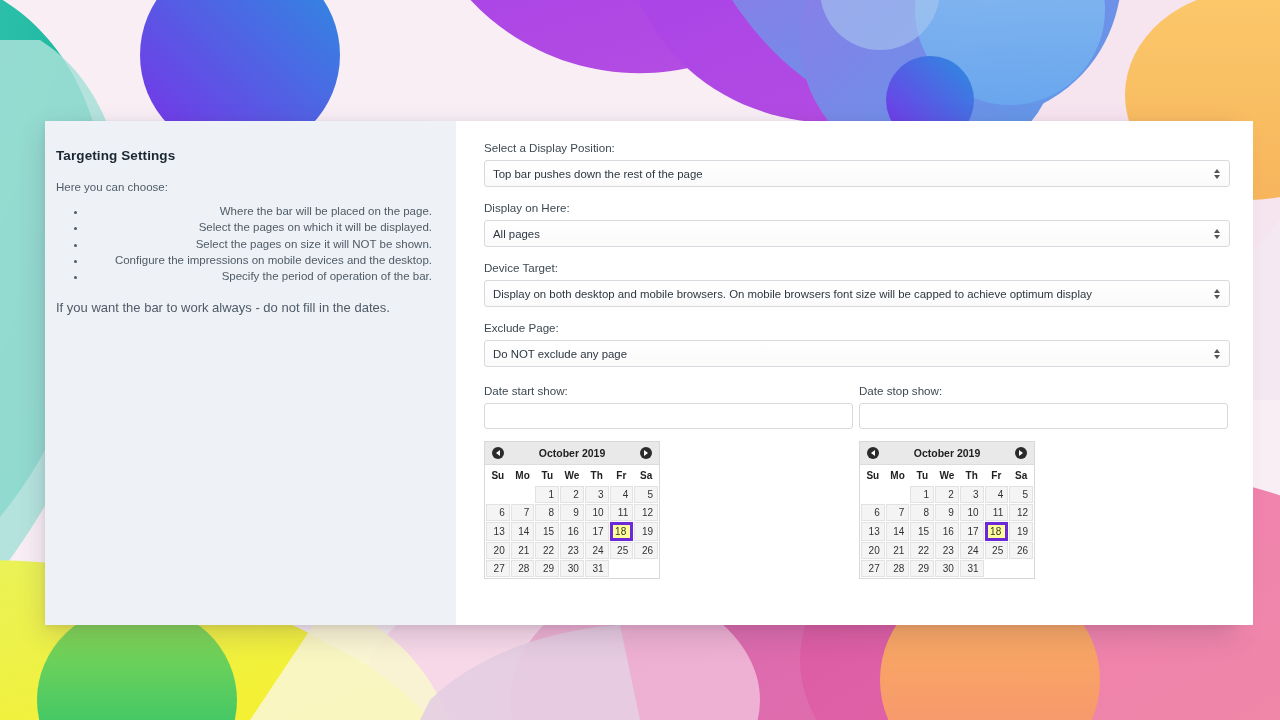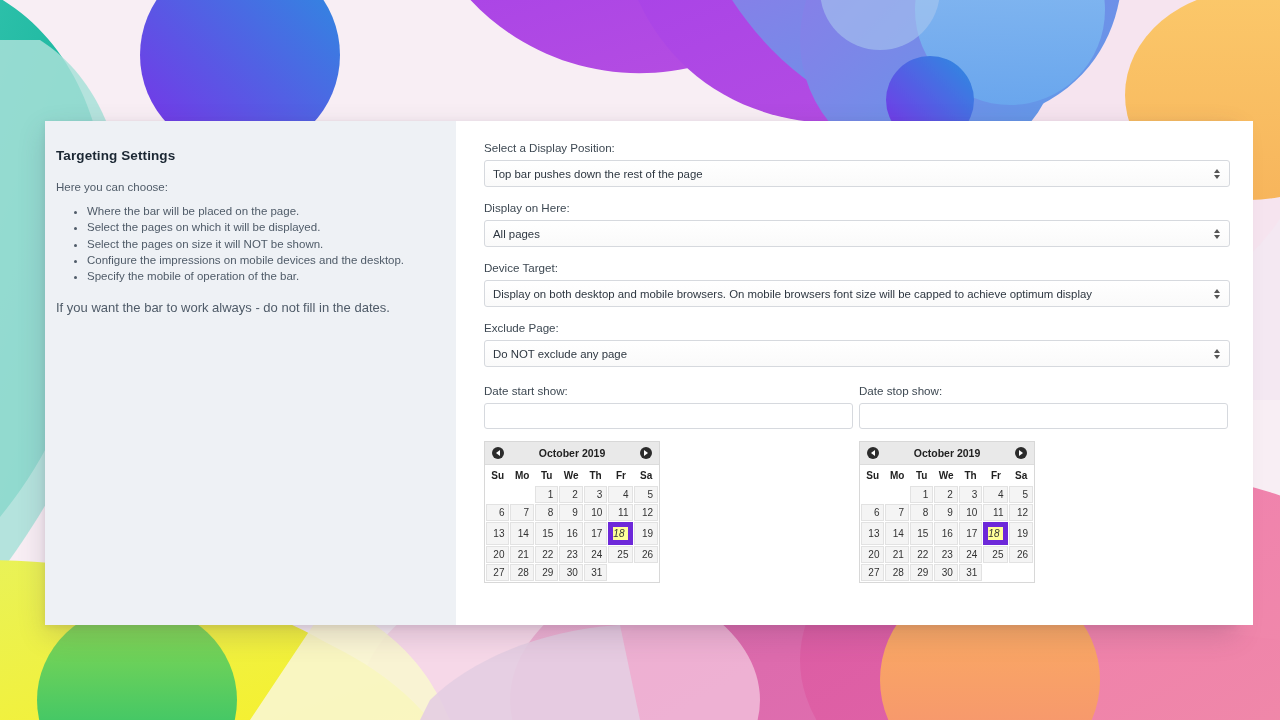--- a/index.html
+++ b/index.html
@@ -31,21 +31,21 @@
     background:#eef1f5;
     padding:27px 24px 20px 11px;
   }
   .side-inner{ padding-left:0; }
   #side-title {
     font-size:13.5px; font-weight:bold; color:#1b2733;
     margin:0 0 18px 0; letter-spacing:.1px;
   }
   #side-intro { font-size:11.5px; color:#4f5b68; margin:16px 0 10px 0; }
   #side-list { margin:0 0 12px 0; padding-left:31px; }
-  #side-list li { font-size:11.5px; color:#4f5b68; line-height:16.3px; }
+  #side-list li { font-size:11.5px; color:#4f5b68; line-height:16.3px;text-align:right; }
   #side-note { font-size:13px; color:#4f5b68; margin:16px 0 0 0; }
 
   
   #main { flex:1; background:#ffffff; padding:20px 19px 0 28px; }
   .field { margin-bottom:14px; }
   .field-label { font-size:11.6px; color:#3d4852; margin-bottom:6px; display:block; }
   .sel {
     position:relative; width:746px; height:27px;
     border:1px solid #d6d9de; border-radius:3px;
     background:linear-gradient(#ffffff,#fafafa);
@@ -98,21 +98,21 @@
   table.cal-grid th {
     font-size:10px; font-weight:bold; color:#222; padding:4px 0 4px 0;
     background:#fff; width:14.28%;
   }
   table.cal-grid td {
     height:17px; text-align:right; padding:1px 4px 1px 0;
     font-size:10px; color:#333;
     background:#f4f4f4; border:1px solid #e2e2e2;
   }
   table.cal-grid td.empty { background:#fff; border:1px solid transparent; }
-  table.cal-grid td.today { background:#ffff99; border:5px solid #6d28d9; color:#333;font-style:italic; }
+  table.cal-grid td.today { background:#ffff99; border:3px solid #6d28d9; color:#333; }
 </style>
 </head>
 <body>
 
 <div id="bg">
   <svg width="1280" height="720" viewBox="0 0 1280 720" style="position:absolute;inset:0;">
     <defs>
       <linearGradient id="g-teal" x1="0" y1="0" x2="1" y2="1">
         <stop offset="0%" stop-color="#3ec9b4"></stop>
           <stop offset="100%" stop-color="#00a98f"></stop>
@@ -204,21 +204,21 @@
 
   <aside id="sidebar">
     <div class="side-inner">
       <h1 id="side-title">Targeting Settings</h1>
       <p id="side-intro">Here you can choose:</p>
       <ul id="side-list">
         <li>Where the bar will be placed on the page.</li>
         <li>Select the pages on which it will be displayed.</li>
         <li>Select the pages on size it will NOT be shown.</li>
         <li>Configure the impressions on mobile devices and the desktop.</li>
-        <li>Specify the mobile of operation of the bar.</li>
+        <li>Specify the period of operation of the bar.</li>
       </ul>
       <p id="side-note">If you want the bar to work always - do not fill in the dates.</p>
     </div>
   </aside>
 
   <section id="main">
 
     <div class="field">
       <label class="field-label">Select a Display Position:</label>
       <div class="sel">

